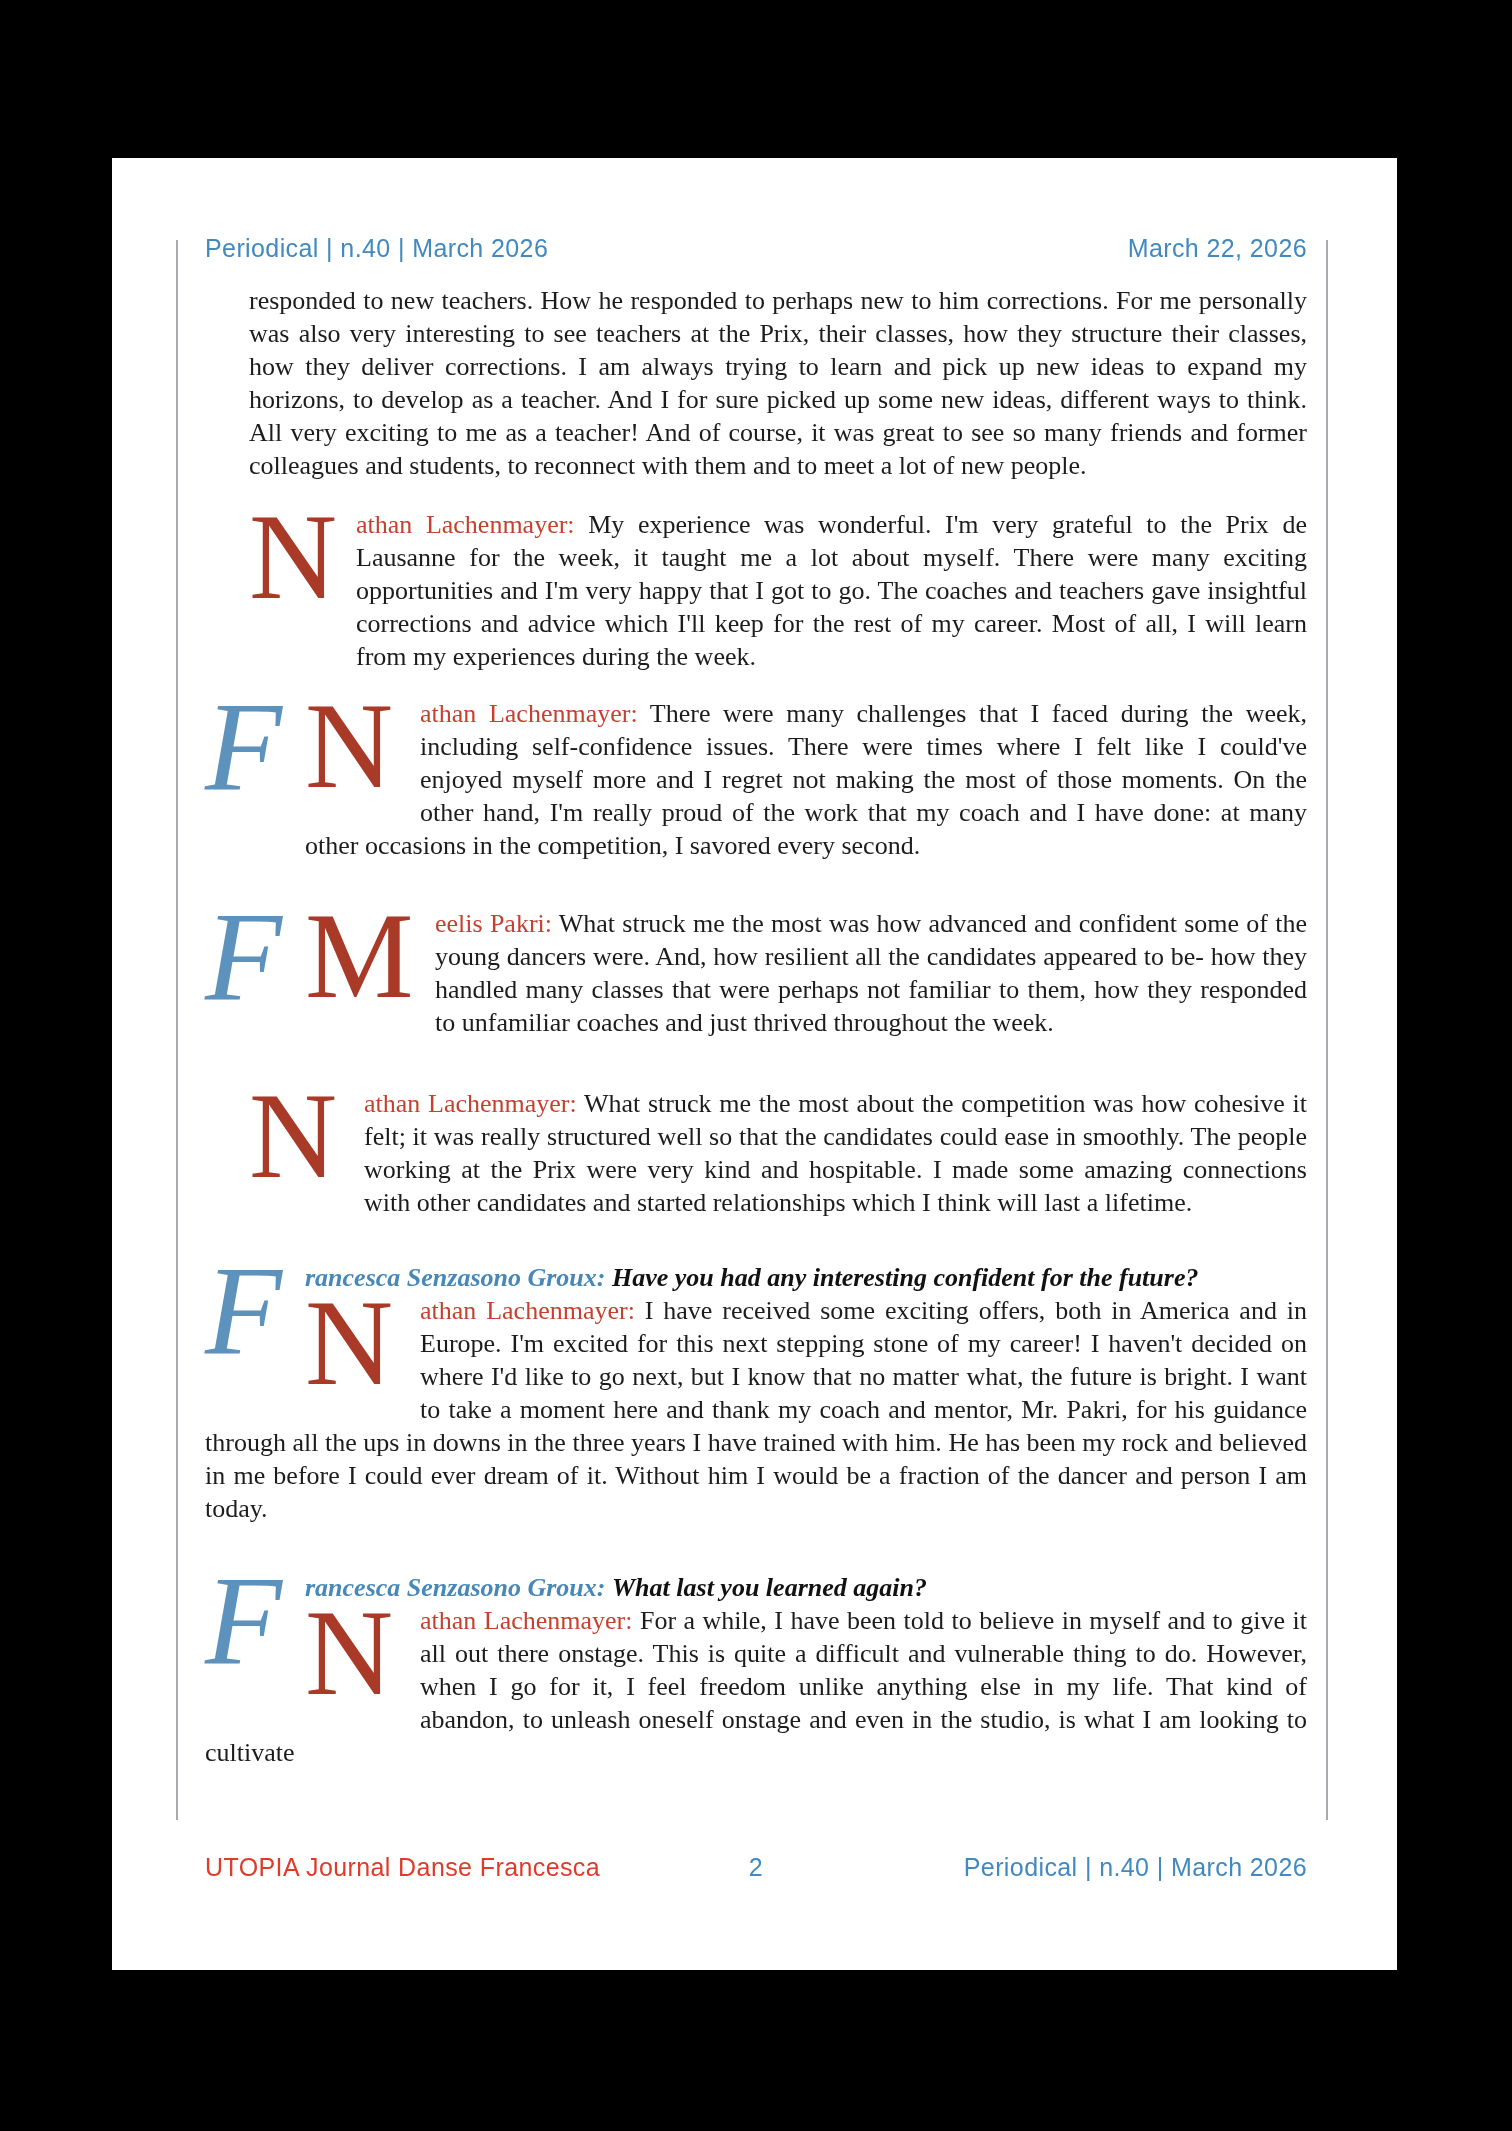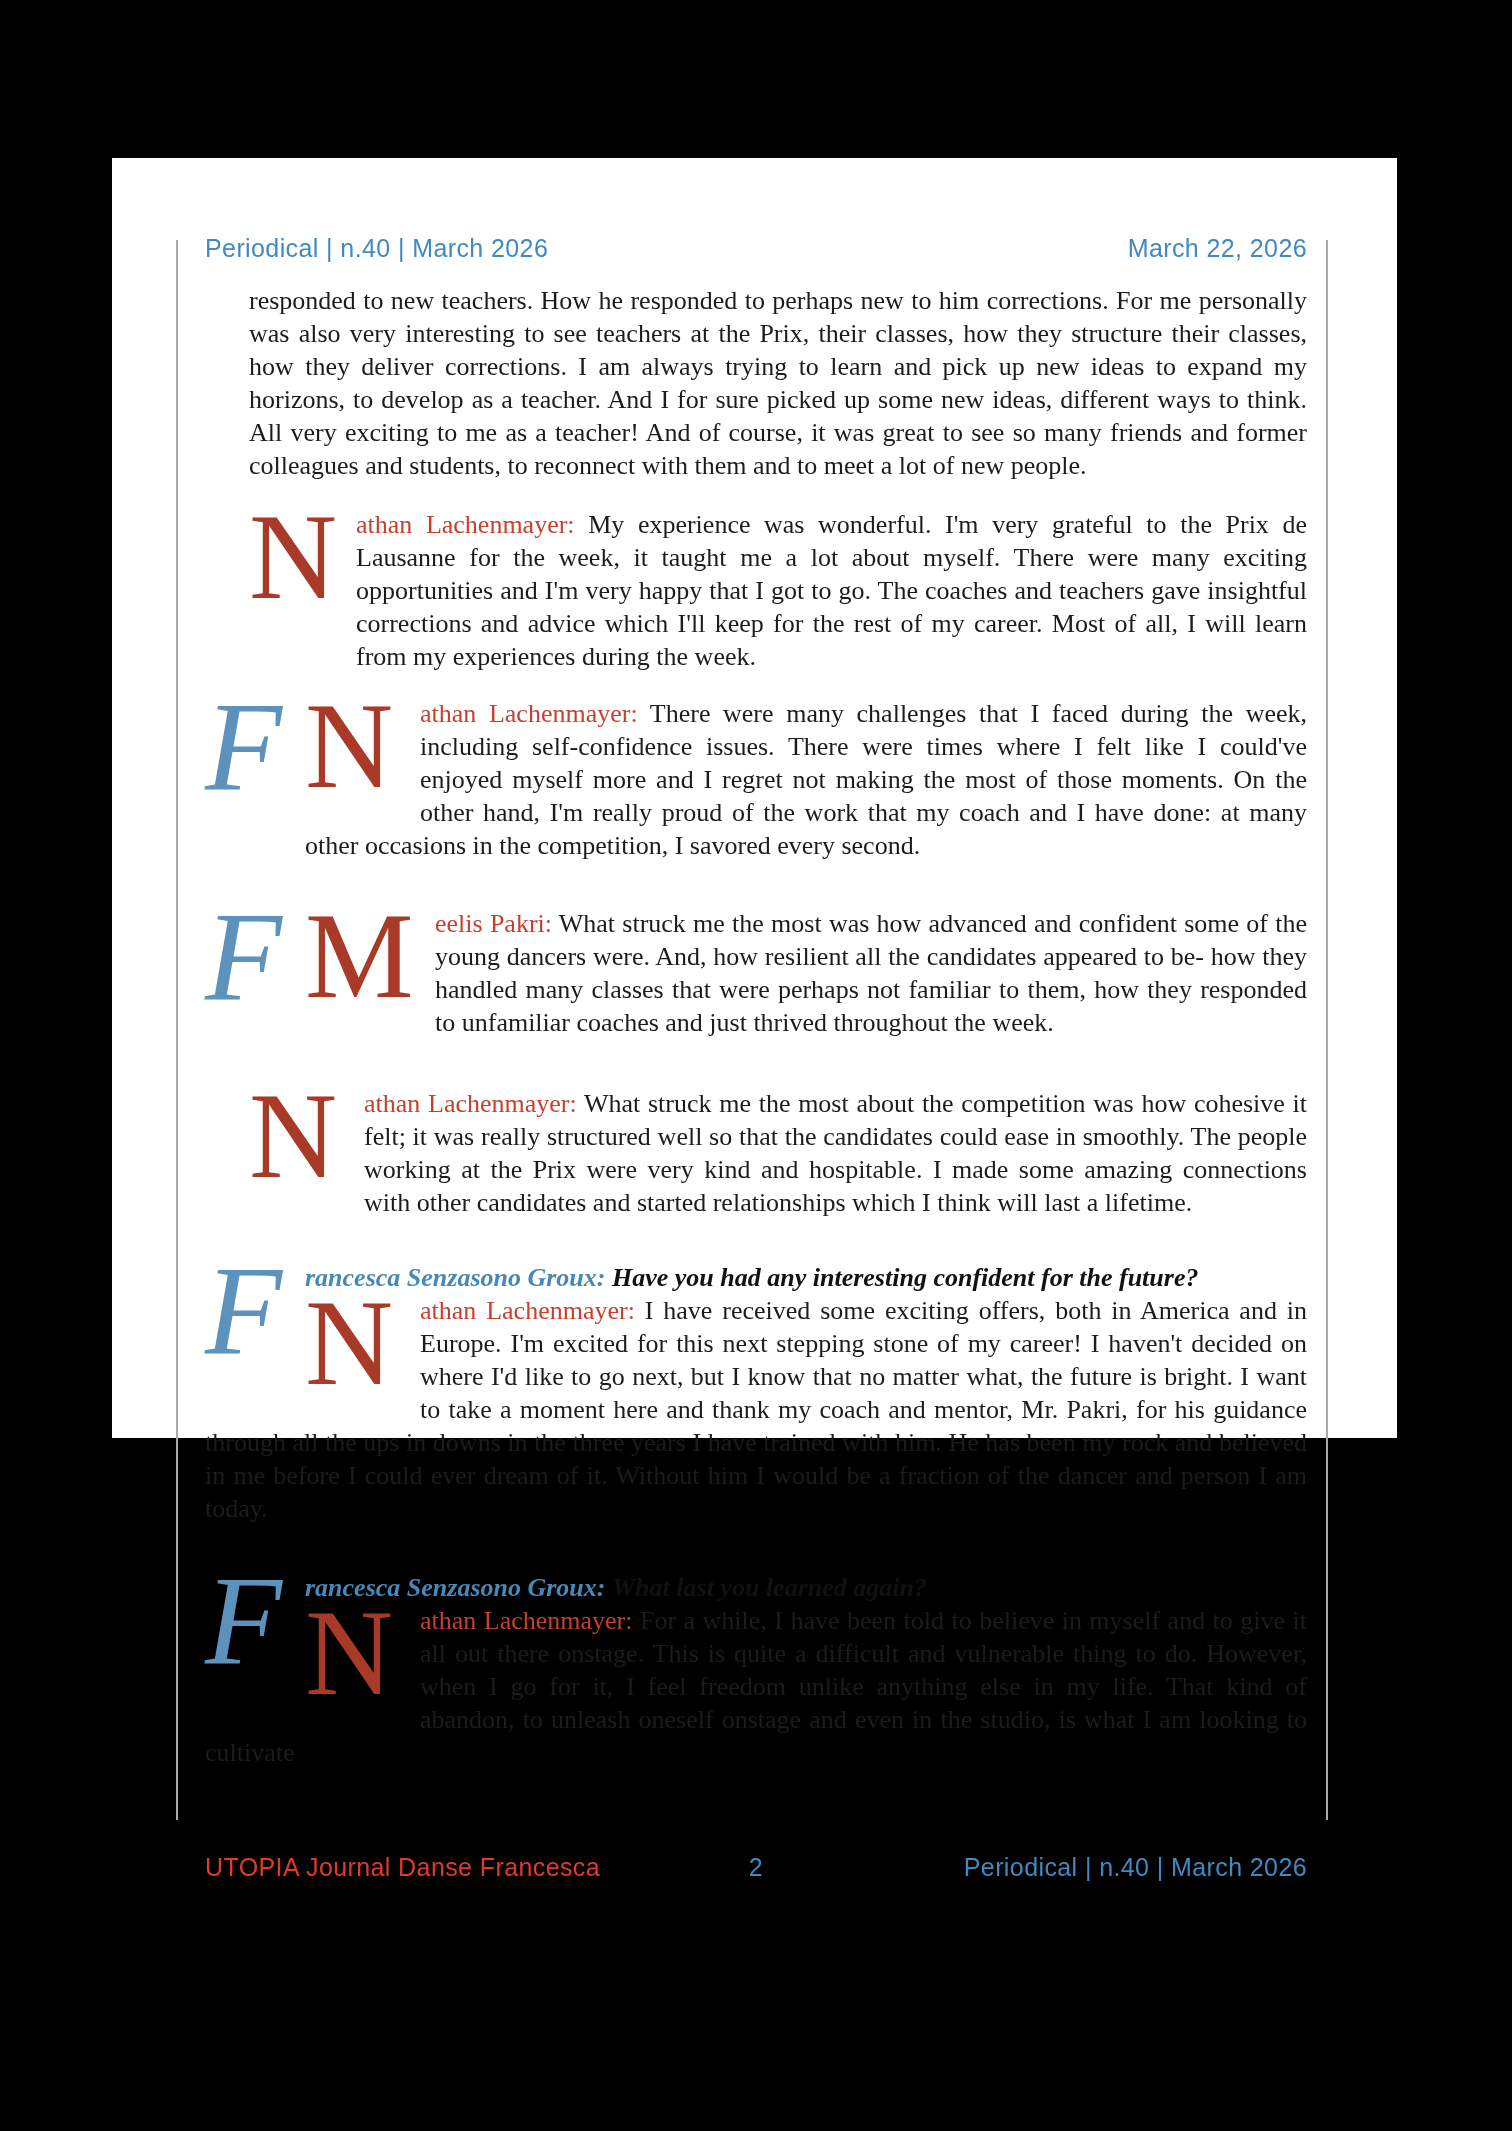--- a/index.html
+++ b/index.html
@@ -5,21 +5,21 @@
   html,body{margin:0;padding:0;}
   body{
     width:1512px;height:2131px;
     background:#000;
     position:relative;
     overflow:hidden;
     font-family:"Liberation Serif", serif;
   }
   .page{
     position:absolute;left:112px;top:158px;
-    width:1285px;height:1280px;
+    width:1285px;height:1812px;
     background:#ffffff;
   }
   .rule{
     position:absolute;top:82px;height:1580px;width:2px;
     background:#a7aaae;
   }
   .rule-left{left:64px;}
   .rule-right{left:1214px;}
   .content{
     position:absolute;left:93px;top:76px;width:1102px;

